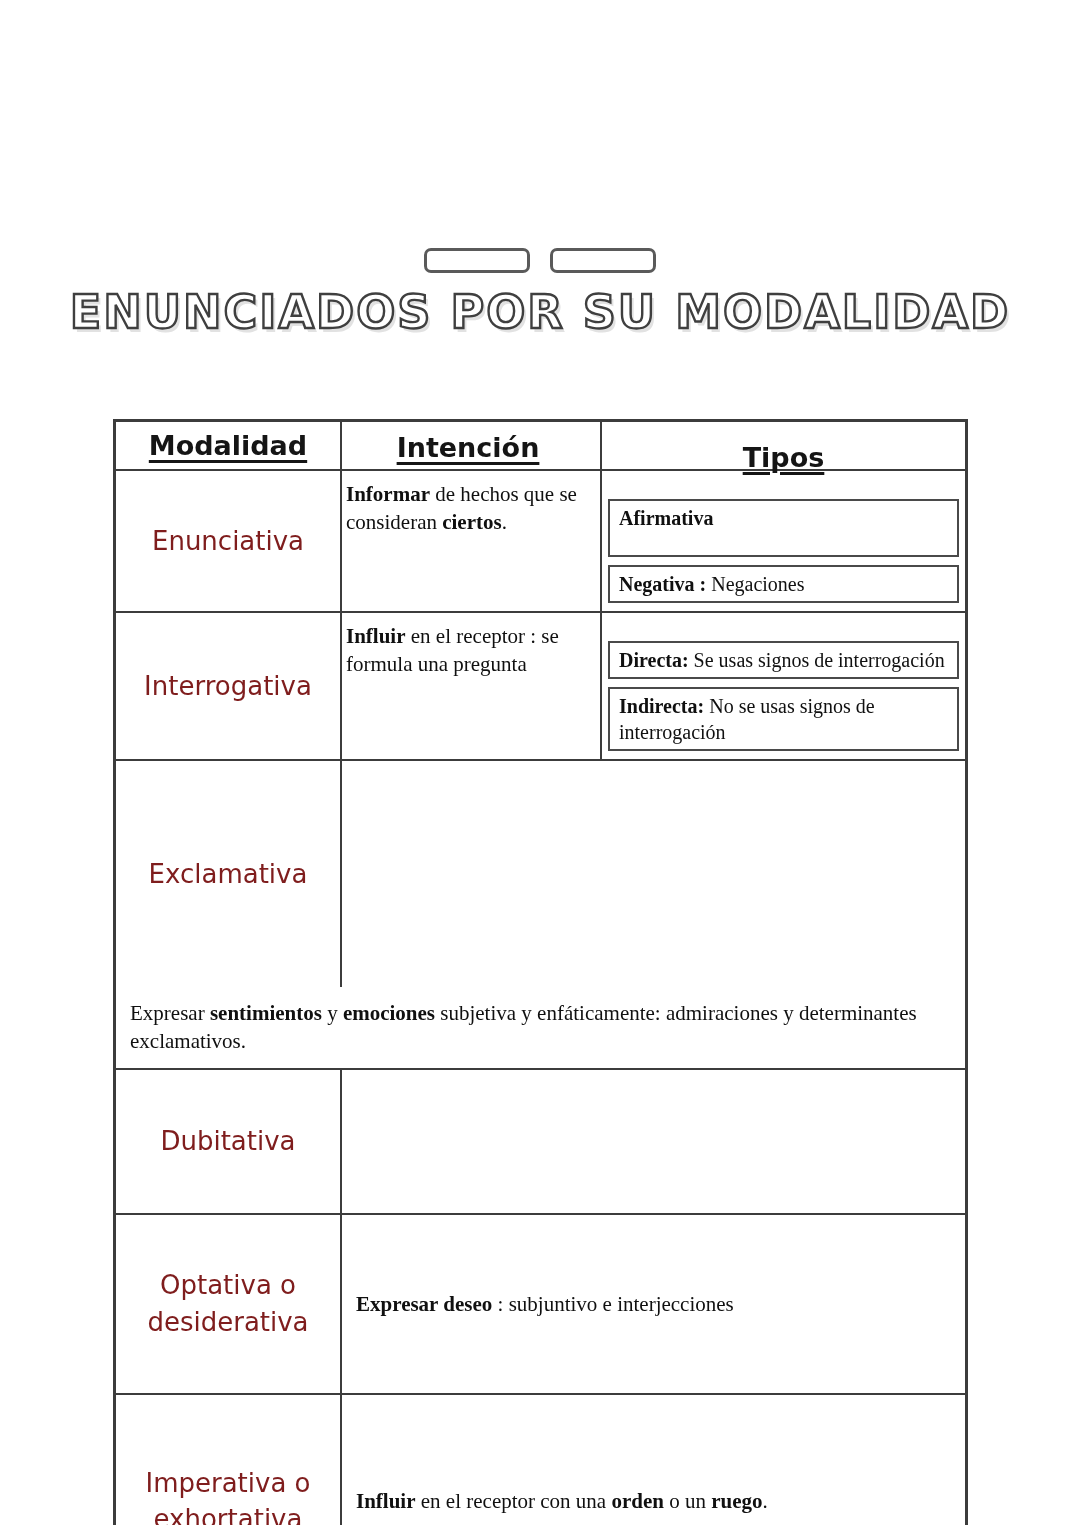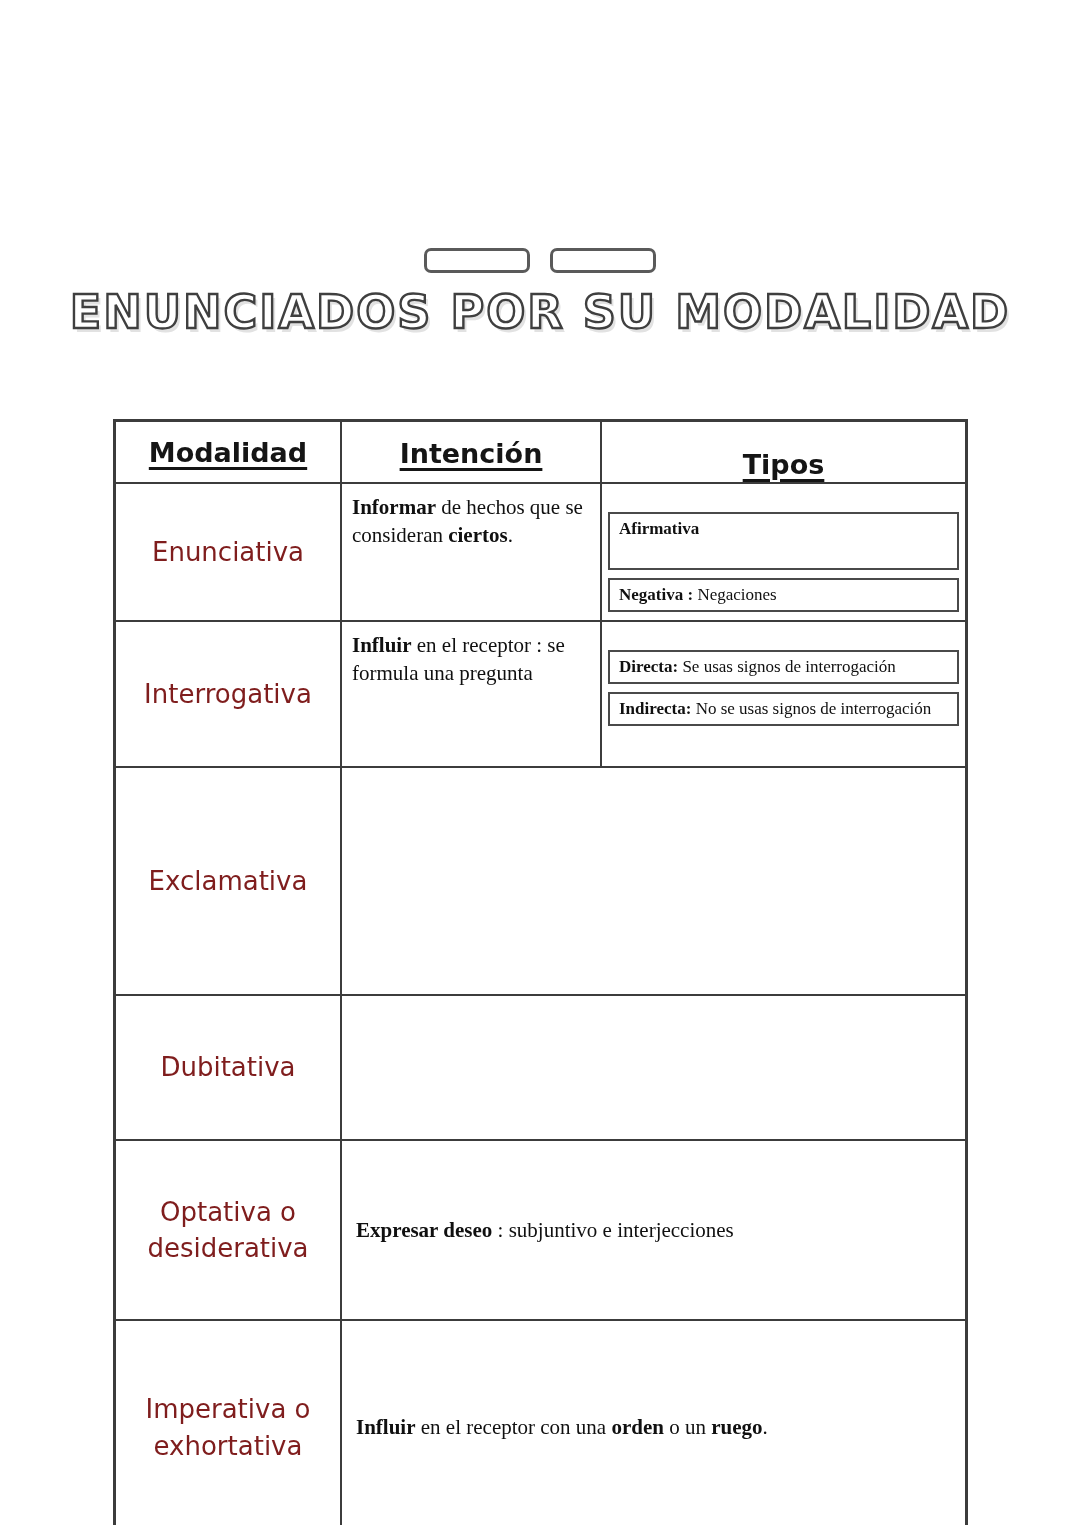--- a/index.html
+++ b/index.html
@@ -43,25 +43,25 @@
   .row.first { border-top:none; }
   .c1 {
     flex:0 0 226px; width:226px;
     border-right:2.5px solid #3c3c3c;
     display:flex; align-items:center; justify-content:center;
     text-align:center; padding:6px 10px;
   }
   .c2 {
     flex:0 0 260px; width:260px;
     border-right:2.5px solid #3c3c3c;
-    padding:9px 10px 6px 10px;
+    padding:9px 10px 6px 4px;
   }
   .c3 { flex:1; padding:8px 6px 4px 6px;margin-top:20px; }
   .cm { flex:1; display:flex; align-items:center; padding:12px 24px 12px 14px; }
-  .hrow { height:60px; }
+  .hrow { height:47px; }
   .hcell {
     display:flex; align-items:center; justify-content:center;
     font-family:"DejaVu Sans", sans-serif;
     font-weight:bold; font-size:27px; color:#151515;
   }
   .hcell span {
     text-decoration:underline;
     text-decoration-thickness:2.5px;
     text-underline-offset:5px;
   }
@@ -78,21 +78,21 @@
   .serif {
     font-family:"Liberation Serif", serif;
     font-size:21px; color:#101010; line-height:1.35;
   }
   .serif b { font-weight:bold; }
   .tbox {
     border:2.5px solid #4a4a4a;
     padding:4px 9px;
     margin-bottom:8px;
     font-family:"Liberation Serif", serif;
-    font-size:17px; color:#101010; line-height:1.3;
+    font-size:20px; color:#101010; line-height:1.3;
     background:#ffffff;
   }
   .tbox.tall { min-height:58px; }
   .tbox:last-child { margin-bottom:4px; }
 </style>
 </head>
 <body>
 
 <div class="page">
 
@@ -143,20 +143,23 @@
       <div class="c3">
         <div class="tbox"><b>Directa:</b><span> Se usas signos de interrogación</span></div>
         <div class="tbox"><b>Indirecta:</b><span> No se usas signos de interrogación</span></div>
       </div>
     </div>
 
     <div class="row r3">
       <div class="c1 mod">
         <span>Exclamativa</span>
       </div>
+      <div class="cm serif">
+        <p><span>Expresar </span><b>sentimientos</b><span> y </span><b>emociones</b><span> subjetiva y enfáticamente: admiraciones y determinantes exclamativos.</span></p>
+      </div>
     </div>
 
     <div class="row r4">
       <div class="c1 mod">
         <span>Dubitativa</span>
       </div>
     </div>
 
     <div class="row r5">
       <div class="c1 mod">

